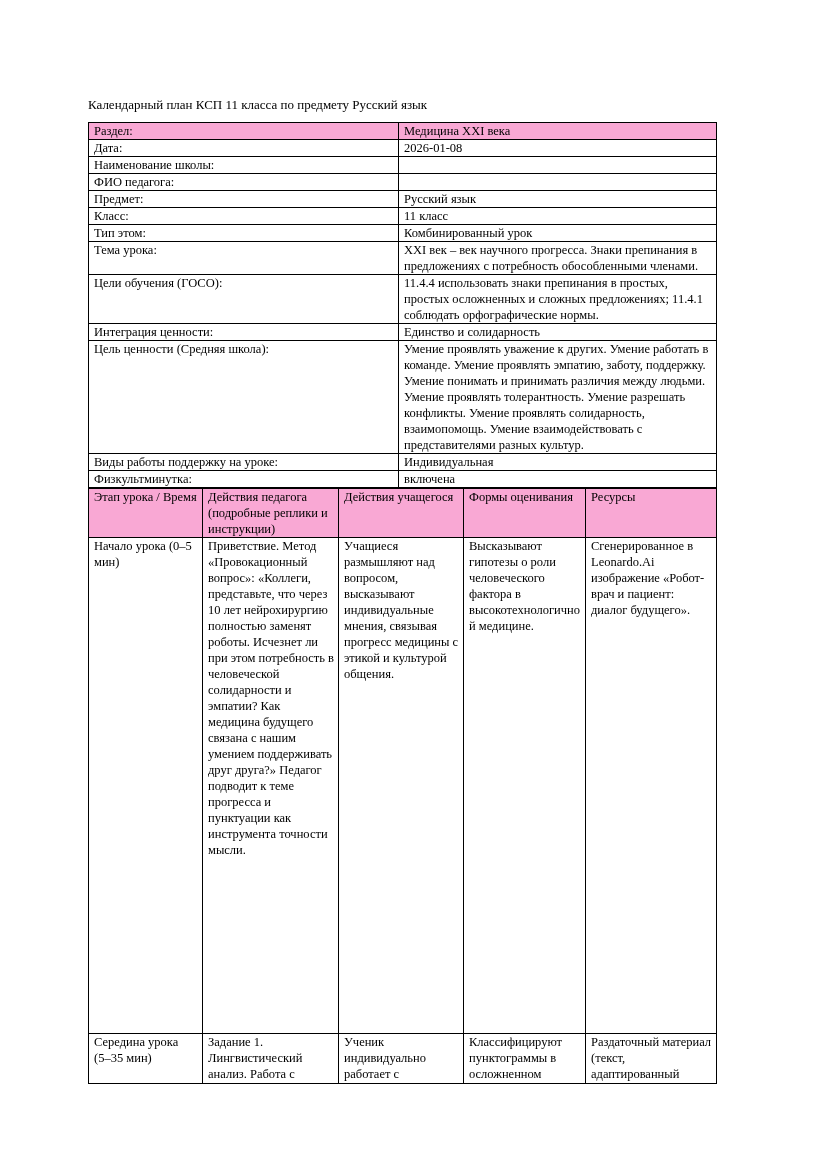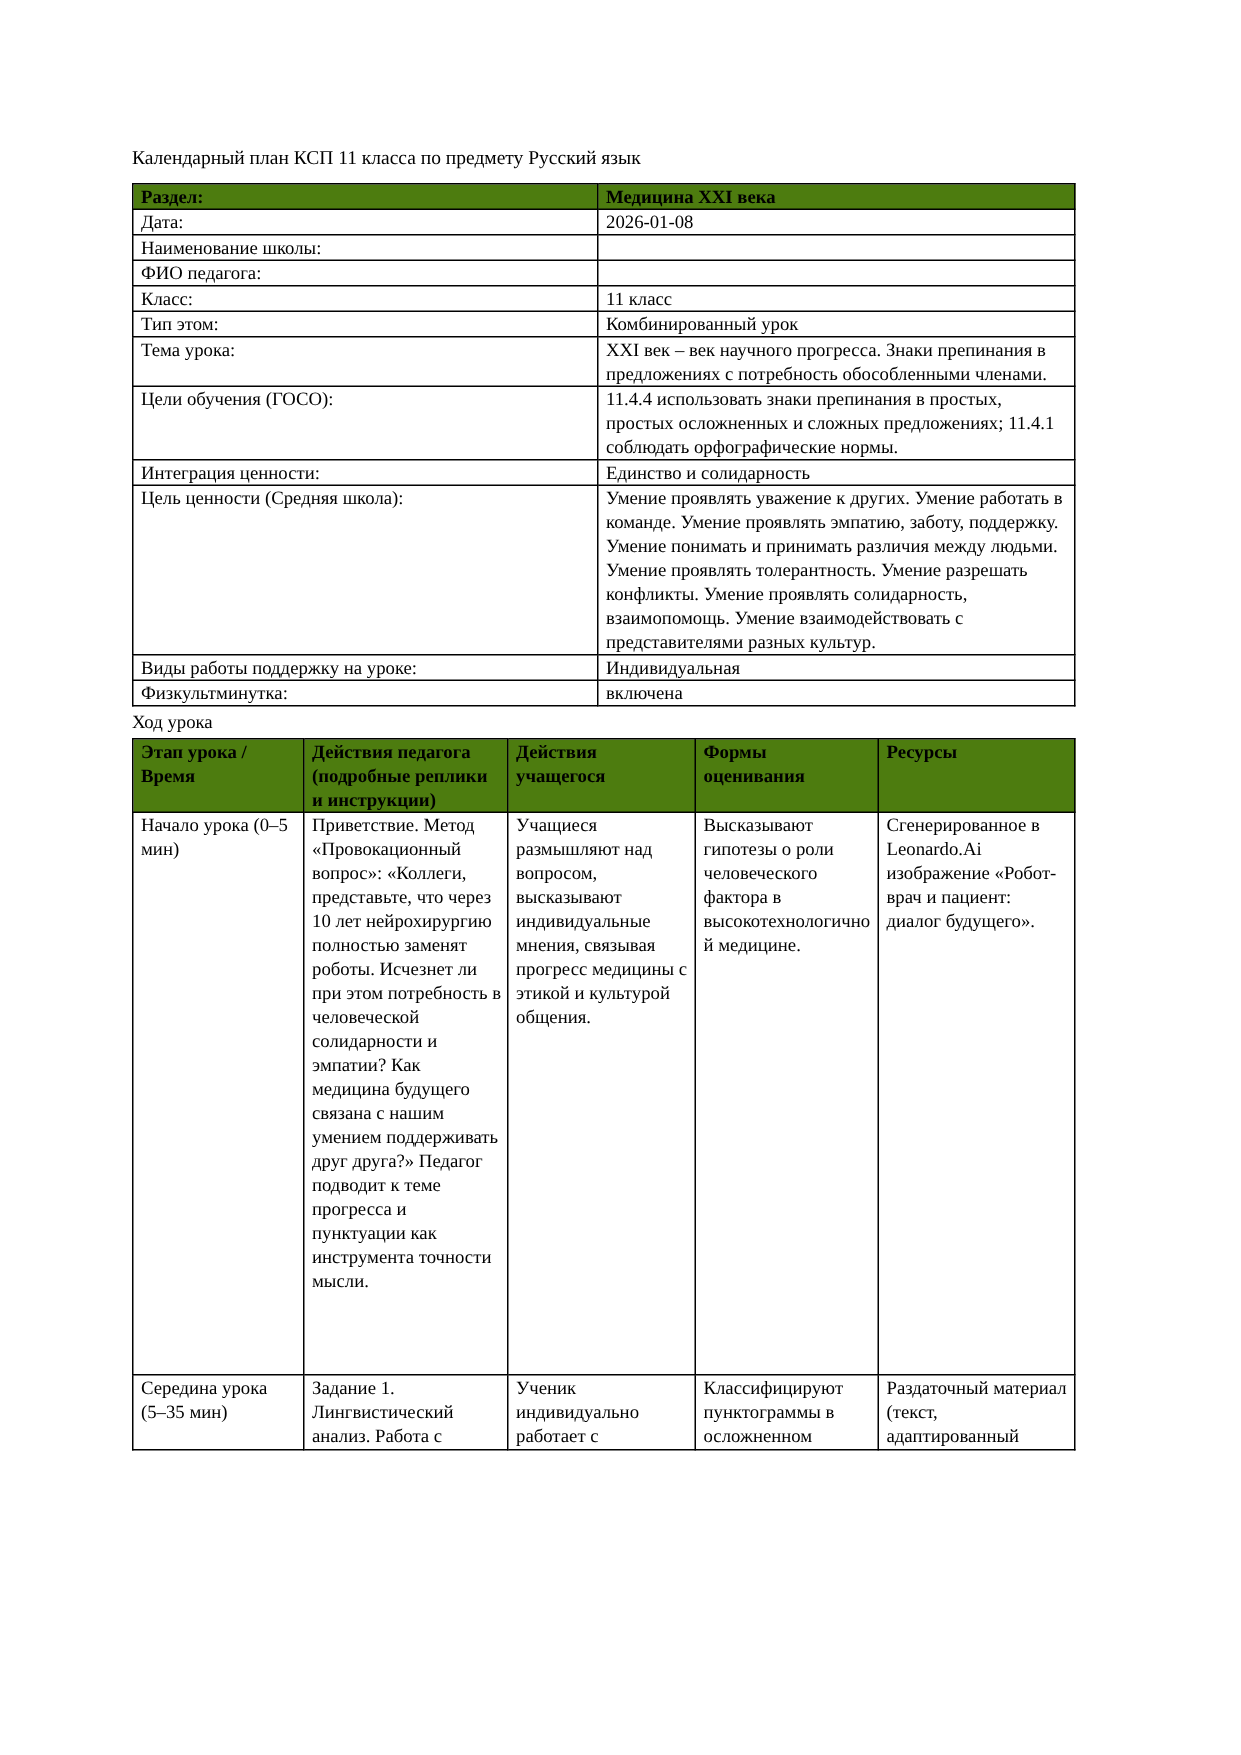--- a/index.html
+++ b/index.html
@@ -34,27 +34,27 @@
   table.lesson { margin-top: 0; }
   td {
     border: 1px solid #000000;
     vertical-align: top;
     padding: 0 4px 0 5px;
     font-size: 12.5px;
     line-height: 16px;
     overflow-wrap: break-word;
     word-wrap: break-word;
   }
-  tr.shaded td { background: #4d7c0f; font-weight: bold; }
+  tr.shaded td { background: #f9a8d4; }
   .section-label {
     margin: 3px 0 3px 0;
     font-size: 12.5px;
     line-height: 15px;
   }
-  tr.row-open { height: 375px; }
+  tr.row-open { height: 496px; }
   .clip {
     height: 49px;
     overflow: hidden;
   }
 </style>
 </head>
 <body>
 
 <div class="sheet">
 
@@ -74,20 +74,24 @@
         <td>Дата:</td>
         <td>2026-01-08</td>
       </tr>
       <tr>
         <td>Наименование школы:</td>
         <td></td>
       </tr>
       <tr>
         <td>ФИО педагога:</td>
         <td></td>
+      </tr>
+      <tr>
+        <td>Предмет:</td>
+        <td>Русский язык</td>
       </tr>
       <tr>
         <td>Класс:</td>
         <td>11 класс</td>
       </tr>
       <tr>
         <td>Тип этом:</td>
         <td>Комбинированный урок</td>
       </tr>
       <tr>
@@ -110,21 +114,20 @@
         <td>Виды работы поддержку на уроке:</td>
         <td>Индивидуальная</td>
       </tr>
       <tr>
         <td>Физкультминутка:</td>
         <td>включена</td>
       </tr>
     </tbody>
   </table>
 
-  <p class="section-label">Ход урока</p>
 
   <table class="doc lesson">
     <colgroup>
       <col style="width:114px">
         <col style="width:136px">
         <col style="width:125px">
         <col style="width:122px">
         <col style="width:131px">
     </colgroup>
     <tbody>

